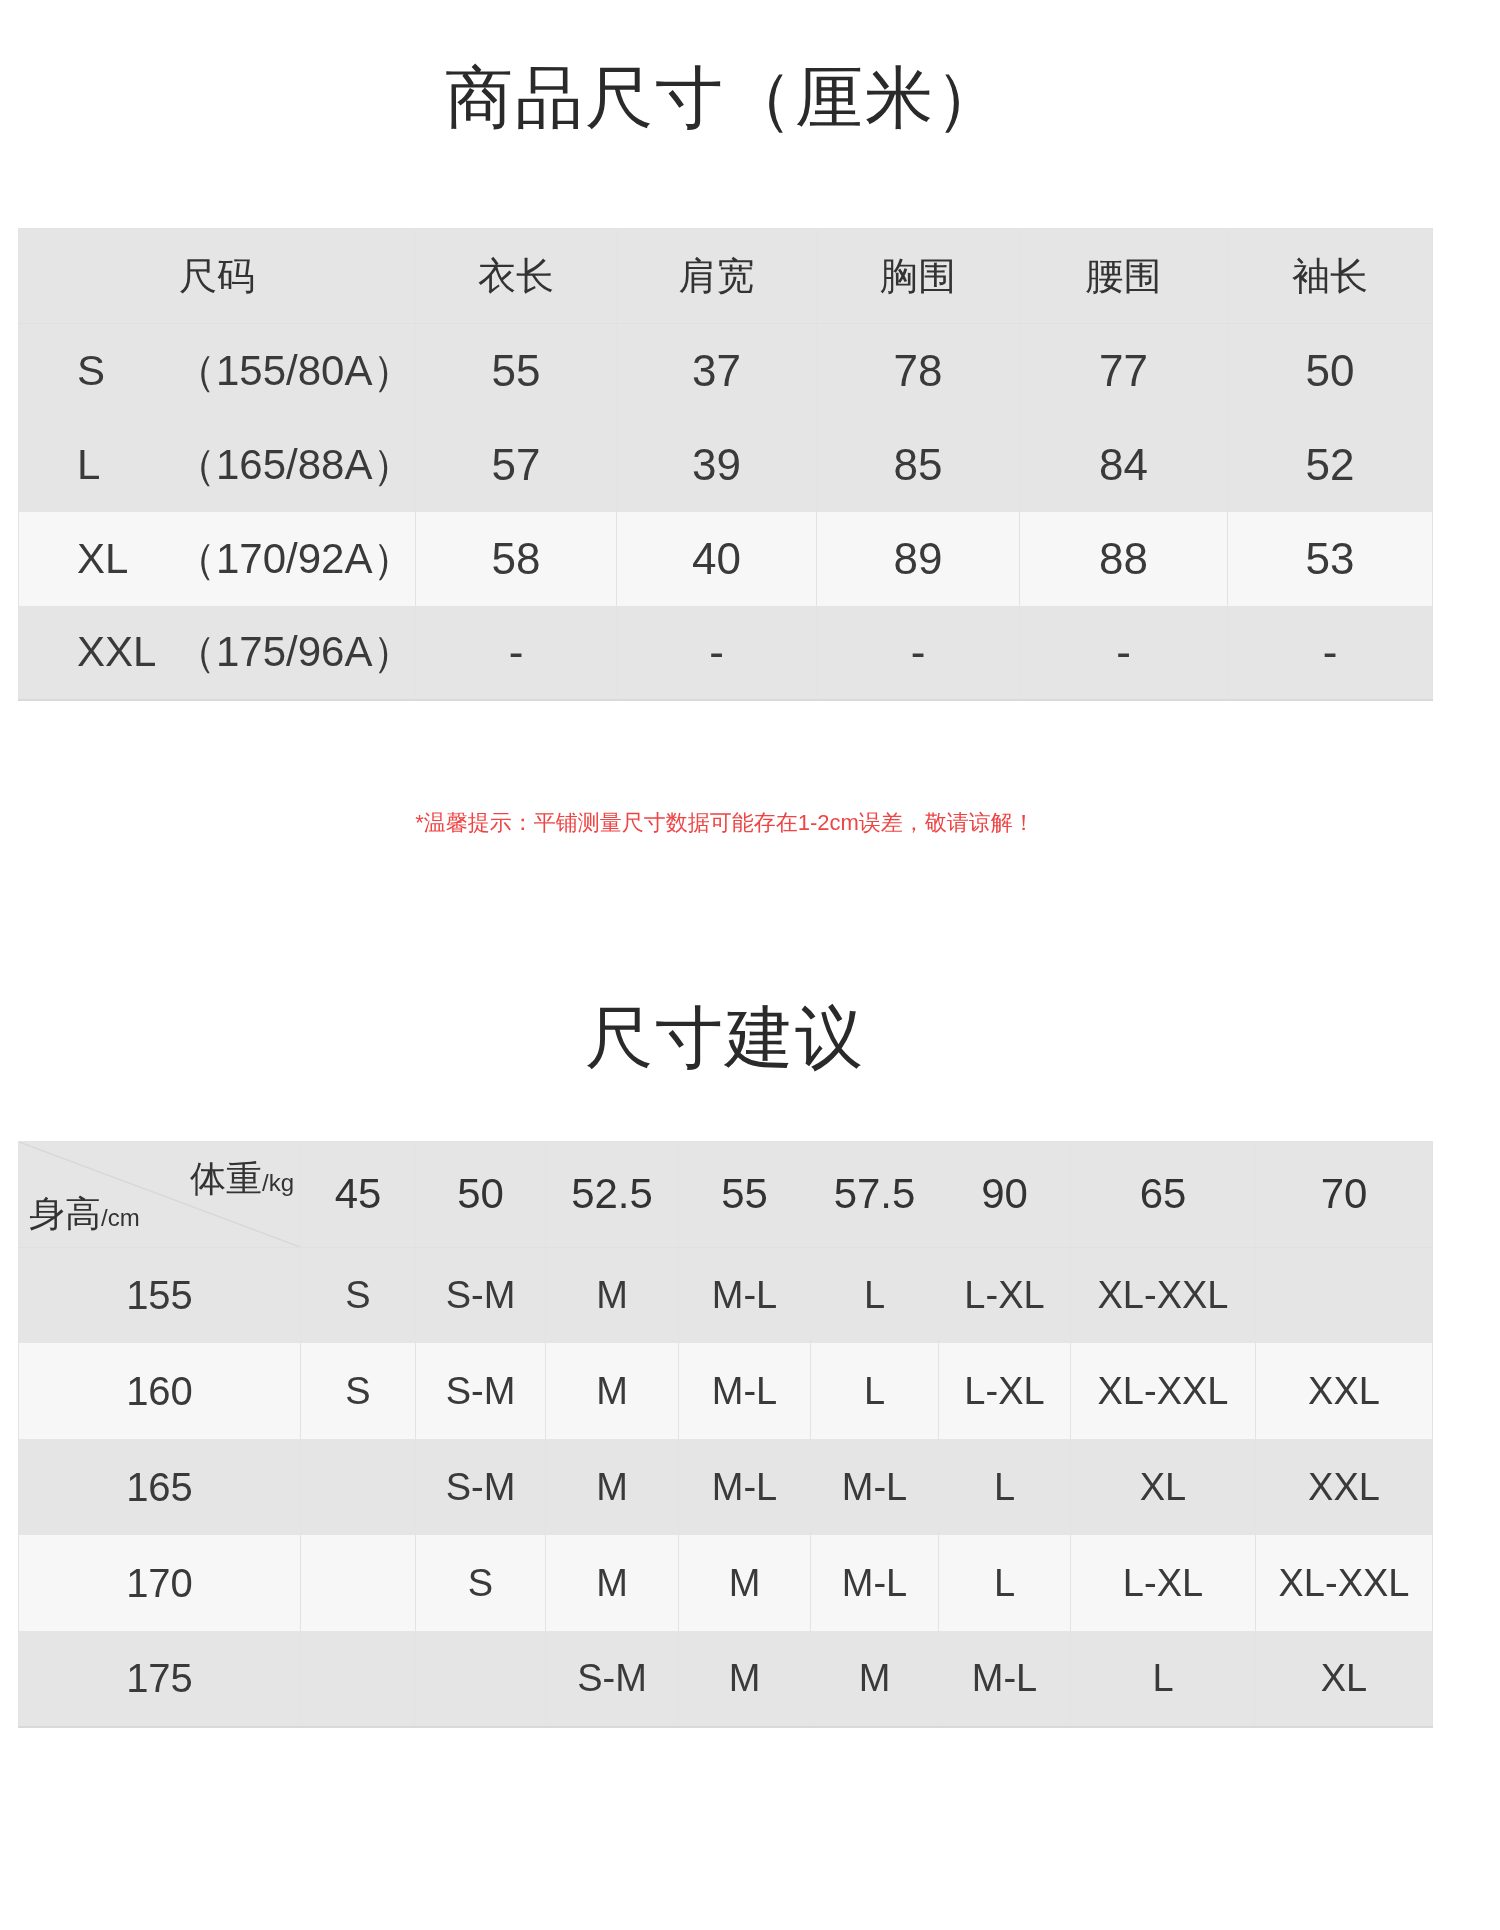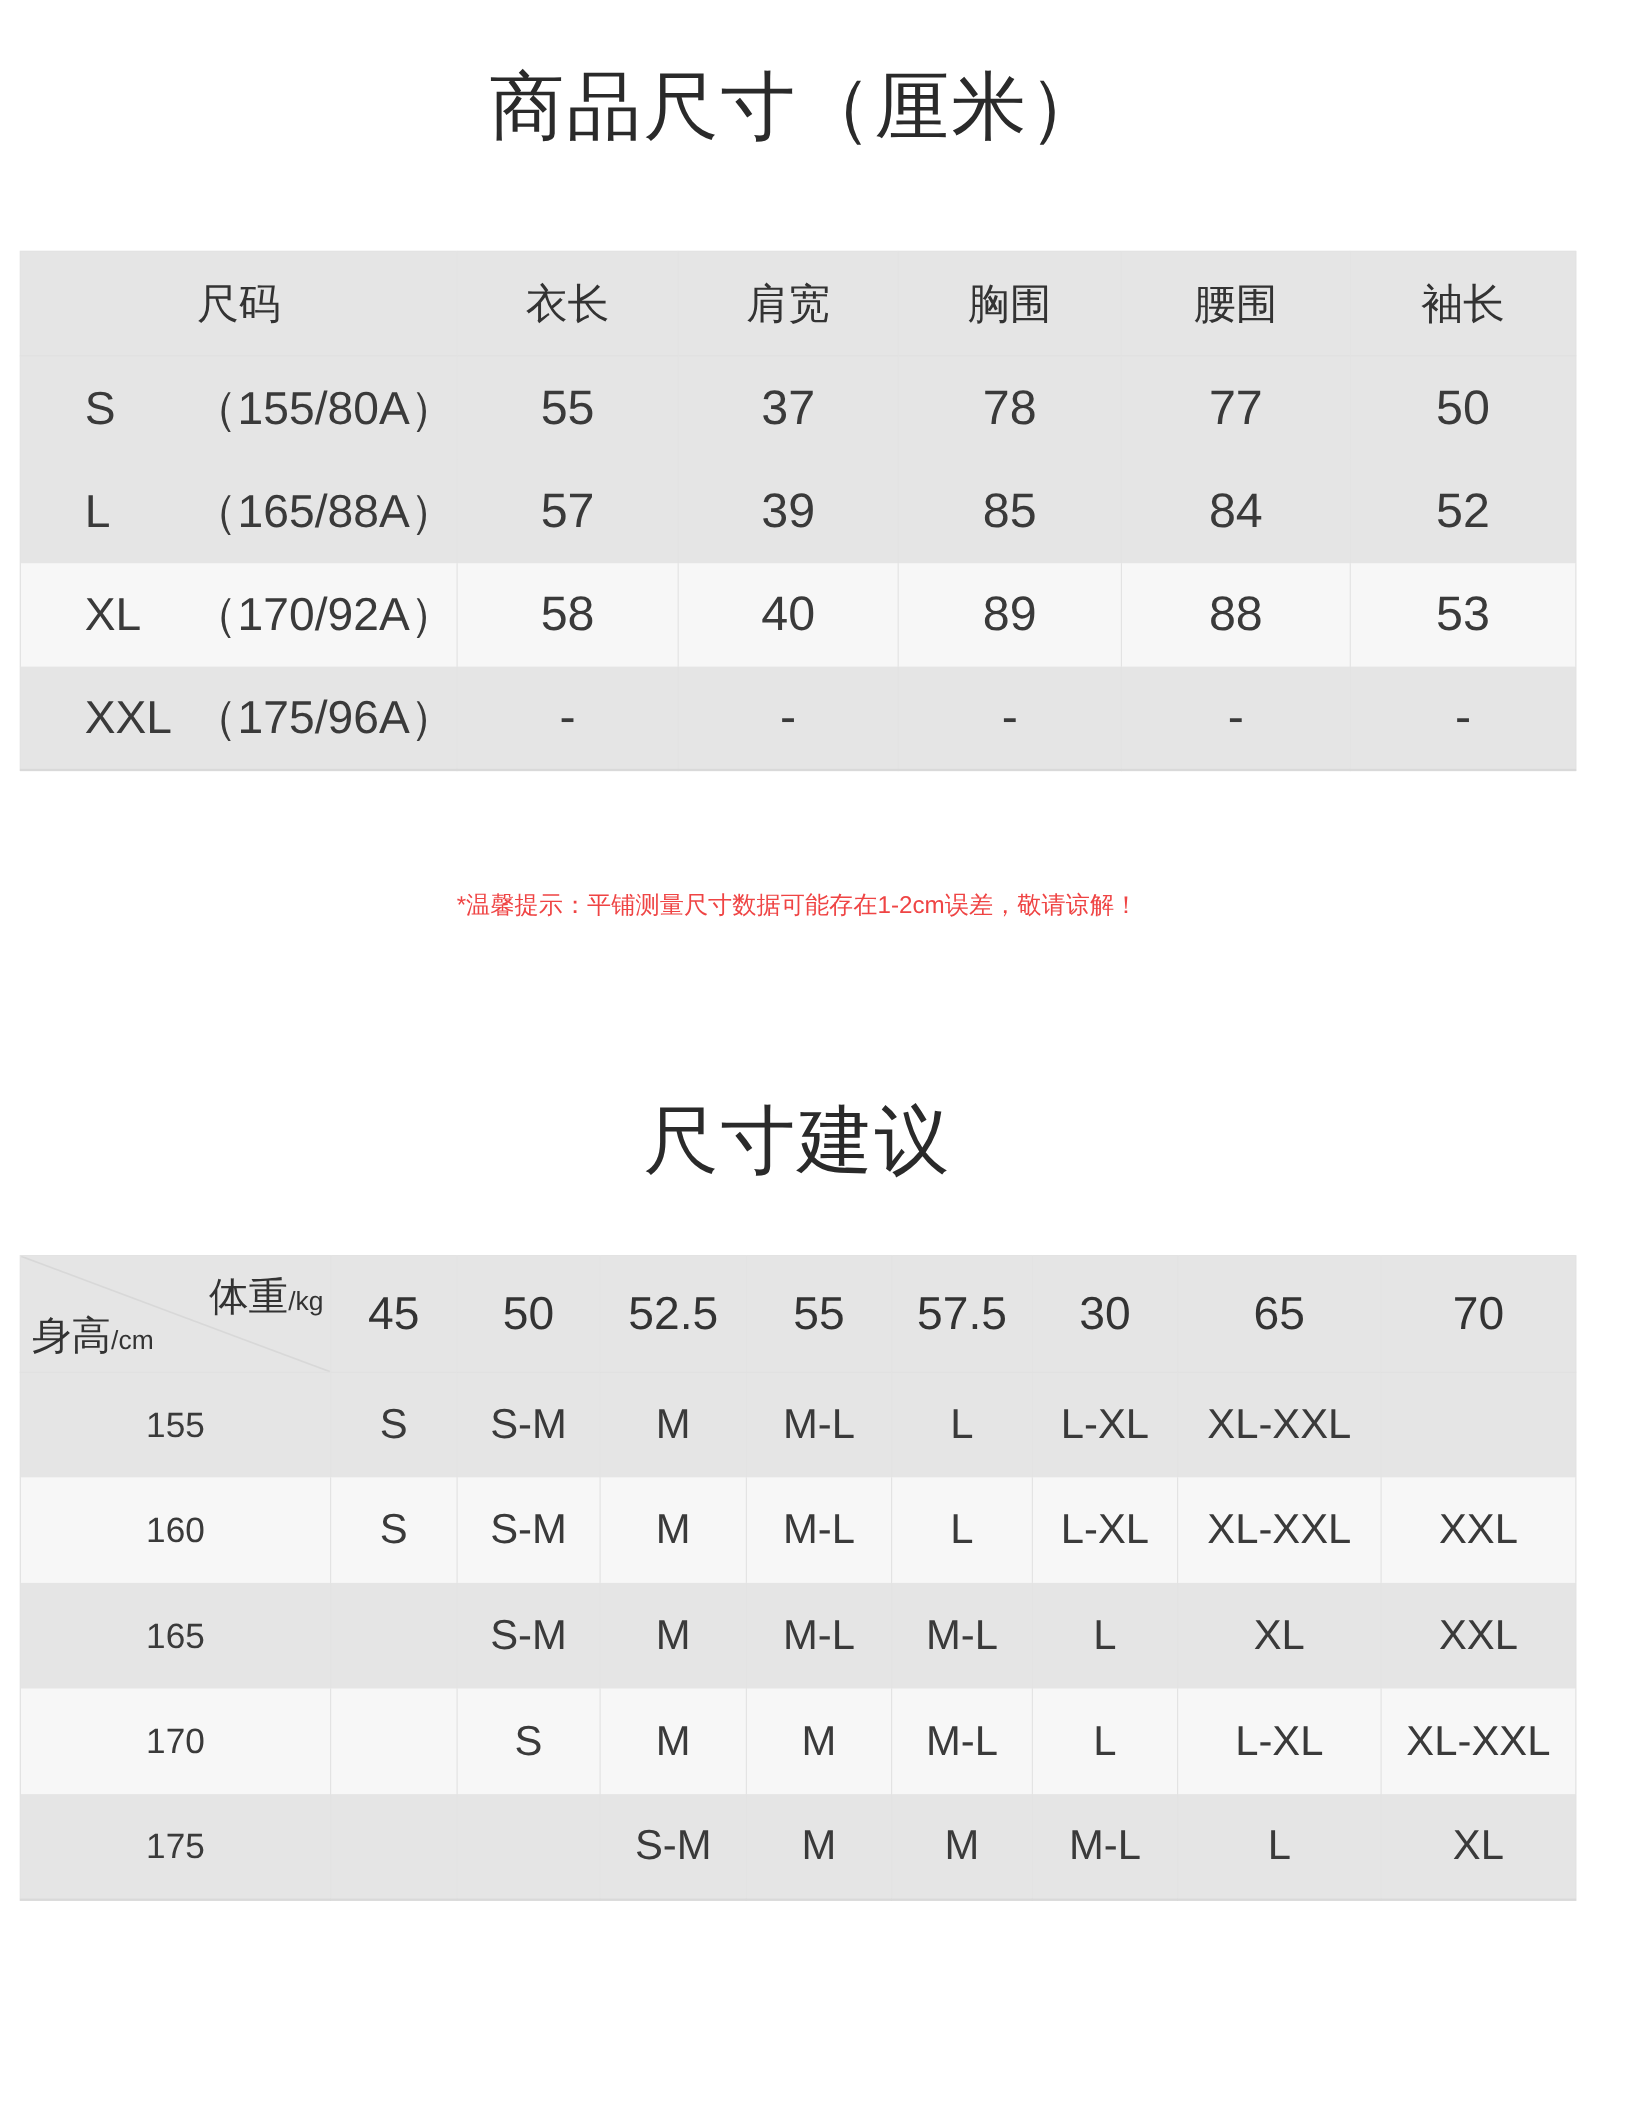--- a/index.html
+++ b/index.html
@@ -37,21 +37,21 @@
   .note {
     width:1414px; margin-left:18px; margin-top:100px;
     text-align:center; font-size:22px; line-height:44px; color:#ef4444;
   }
 
   
   #advice-table thead tr { height:106px; }
   #advice-table tbody tr { height:96px; }
   #advice-table thead th { font-size:42px; color:#333; }
   #advice-table tbody td { font-size:38px; color:#3a3a3a; }
-  #advice-table tbody td.c-height { font-size:32px; }
+  #advice-table tbody td.c-height { font-size:40px; }
 
   .corner { position:relative; padding:0; }
   .corner svg { position:absolute; left:0; top:0; width:100%; height:100%; display:block; }
   .corner .axis-label { position:absolute; line-height:1; white-space:nowrap; font-weight:400; }
   .corner .axis-label .cn { font-size:36px; color:#333; }
   .corner .axis-label .unit { font-size:24px; color:#333; }
   .corner .tr { top:14px; right:6px; }
   .corner .bl { bottom:14px; left:10px; }
 </style>
 </head>
@@ -151,21 +151,21 @@
           </span>
           <span class="axis-label bl">
             <span class="cn">身高</span><span class="unit">/cm</span>
           </span>
         </th>
         <th>45</th>
         <th>50</th>
         <th>52.5</th>
         <th>55</th>
         <th>57.5</th>
-        <th>30</th>
+        <th>90</th>
         <th>65</th>
         <th>70</th>
       </tr>
     </thead>
     <tbody>
       <tr>
         <td class="c-height">155</td>
         <td>S</td>
         <td>S-M</td>
         <td>M</td>

